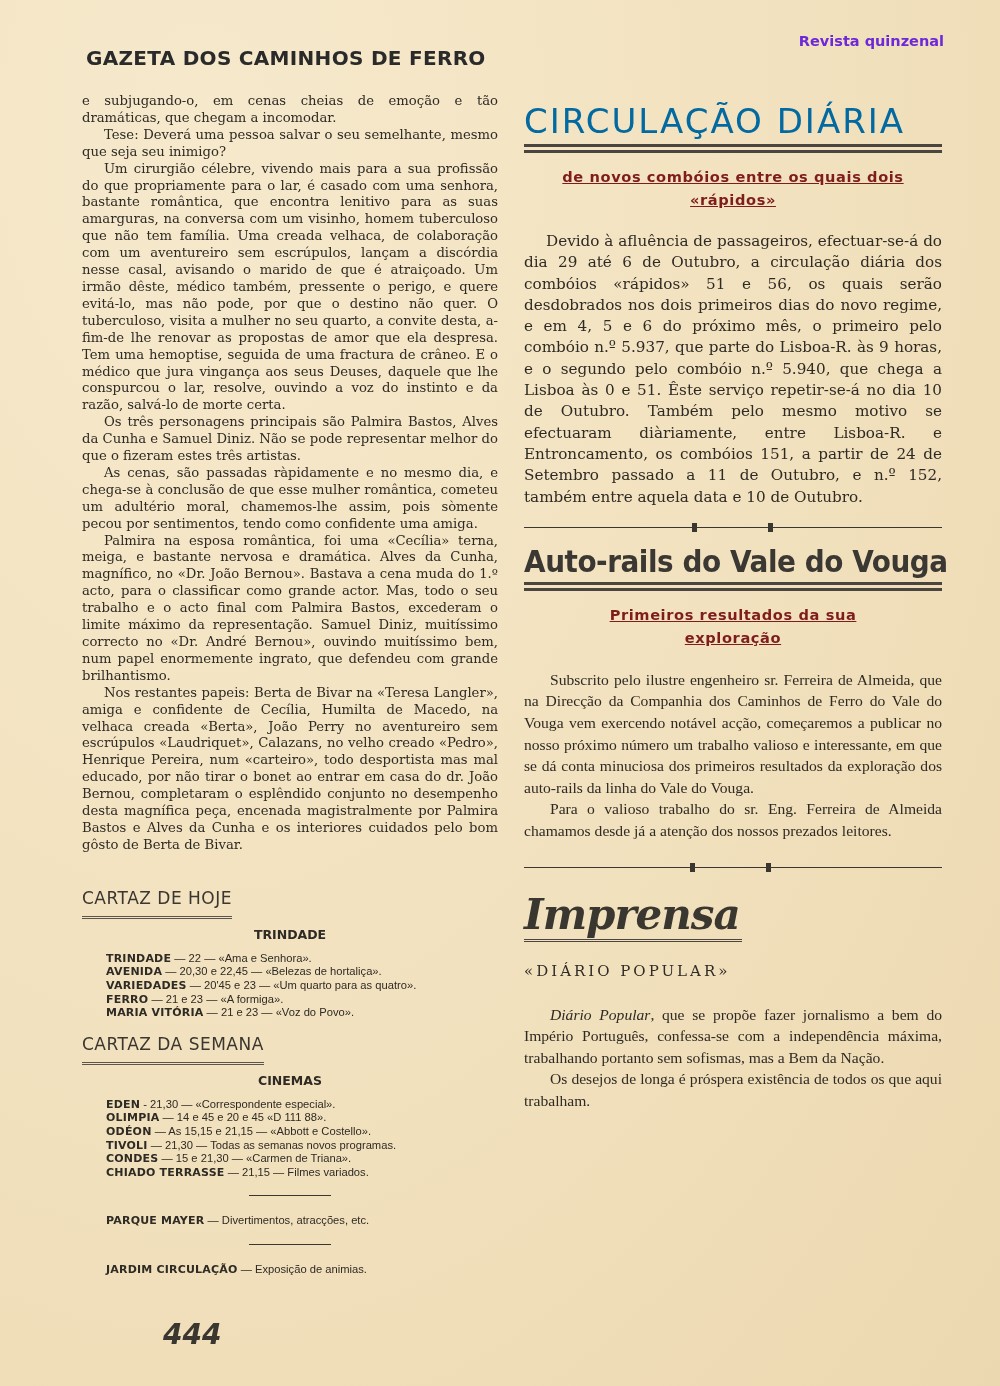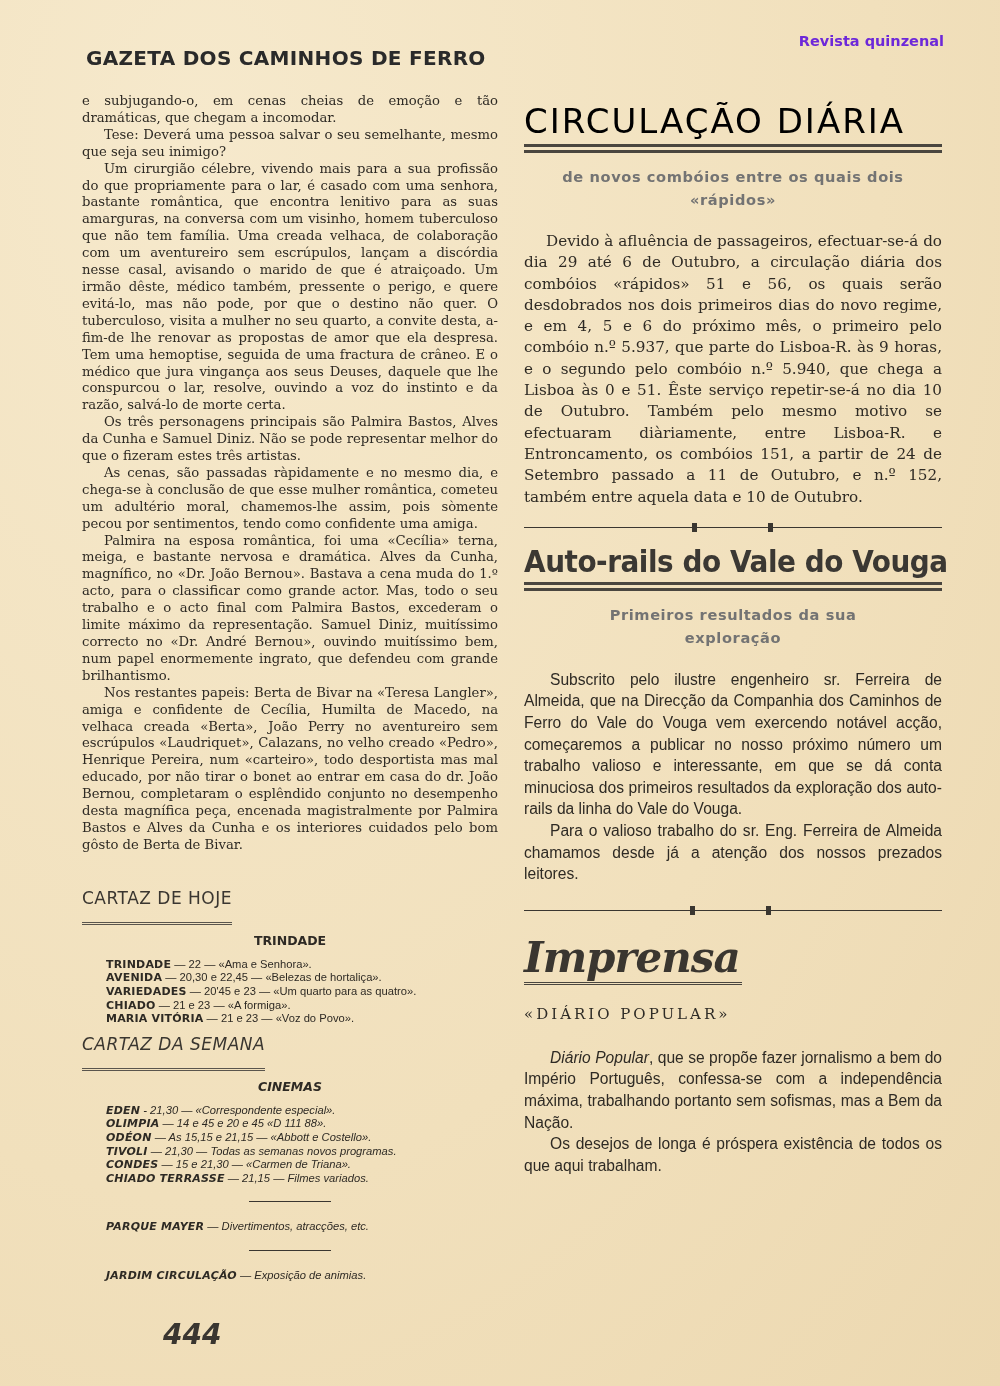--- a/index.html
+++ b/index.html
@@ -17,35 +17,35 @@
   .col-left { position:absolute; left:82px; top:93px; width:416px; }
   .col-right { position:absolute; left:524px; top:93px; width:418px; }
 
   .body-l { font-size:13.2px; line-height:16.9px; text-align:justify; margin:0; }
   .body-l p { margin:0; text-indent:0; }
   .body-l p.ind { text-indent:22px; }
 
   .body-r { font-size:15.2px; line-height:21.3px; text-align:justify; margin:0; }
   .body-r p { margin:0; }
   .body-r p.ind { text-indent:22px; }
-  .body-r-sans { font-family:Liberation Sans, sans-serif; font-size:15.6px; line-height:21.6px; text-align:justify; }
+  .body-r-sans { font-family:Liberation Serif, serif; font-size:15.6px; line-height:21.6px; text-align:justify; }
   .body-r-sans p { margin:0; }
   .body-r-sans p.ind { text-indent:26px; }
 
-  .cartaz-title { font-family:"DejaVu Sans", sans-serif; font-size:17px; letter-spacing:0.5px; color:#3a3630; display:inline-block; border-bottom:3px double #5a554d; padding-bottom:14px; }
+  .cartaz-title { font-family:"DejaVu Sans", sans-serif; font-size:17px; letter-spacing:0.5px; color:#3a3630; display:inline-block; border-bottom:3px double #5a554d; padding-bottom:8px; }
   .cartaz-sub { font-family:"DejaVu Sans", sans-serif; font-weight:bold; font-size:12.5px; text-align:center; margin:8px 0 10px; }
   .listing { font-family:"Liberation Sans", sans-serif; font-size:11.2px; line-height:12.6px; padding-left:24px; }
   .listing .nm { font-family:"DejaVu Sans", sans-serif; font-weight:bold; font-size:11px; letter-spacing:0.2px; }
   .short-rule { width:82px; height:0; border-top:1px solid #3a3630; margin:16px auto 18px; }
 
-  .big-title { font-family:"DejaVu Sans", sans-serif; font-size:34px; letter-spacing:2px; color:#000000; white-space:nowrap; }
+  .big-title { font-family:"DejaVu Sans", sans-serif; font-size:34px; letter-spacing:2px; color:#0369a1; white-space:nowrap; }
   .auto-title { font-family:"DejaVu Sans", sans-serif; font-weight:bold; font-size:30px; letter-spacing:-0.5px; color:#3b3833; white-space:nowrap; transform:scaleX(0.93); transform-origin:left; }
   .dbl-rule { height:3px; background:#4a463f; margin-top:3px; }
   .dbl-rule2 { height:3px; background:#4a463f; margin-top:3px; }
-  .subhead { font-family:"DejaVu Sans", sans-serif; font-weight:bold; font-size:14.6px; letter-spacing:0.6px; line-height:23px; text-align:center; color:#737373; }
+  .subhead { font-family:"DejaVu Sans", sans-serif; font-weight:bold; font-size:14.6px; letter-spacing:0.6px; line-height:23px; text-align:center; color:#7f1d1d;text-decoration:underline; }
 
   .divider { position:relative; height:10px; margin:0; }
   .divider .line { position:absolute; left:0; right:0; top:5px; border-top:1px solid #3a3630; }
   .divider .blk { position:absolute; top:1px; width:5px; height:9px; background:#3a3630; }
 
   .imprensa { font-family:"DejaVu Serif", serif; font-style:italic; font-weight:bold; font-size:42px; color:#3a3630; letter-spacing:-1px; display:inline-block; border-bottom:3px double #4a463f; padding-right:2px; }
   .dp-title { font-family:"DejaVu Serif", serif; font-size:15px; letter-spacing:3px; color:#2f2c27; }
 
   .page-num { position:absolute; left:163px; top:1318px; font-family:"DejaVu Sans", sans-serif; font-style:italic; font-weight:bold; font-size:28px; color:#3a3630; }
 </style>
@@ -66,26 +66,26 @@
     <p class="ind">Nos restantes papeis: Berta de Bivar na «Teresa Langler», amiga e confidente de Cecília, Humilta de Macedo, na velhaca creada «Berta», João Perry no aventureiro sem escrúpulos «Laudriquet», Calazans, no velho creado «Pedro», Henrique Pereira, num «carteiro», todo desportista mas mal educado, por não tirar o bonet ao entrar em casa do dr. João Bernou, completaram o esplêndido conjunto no desempenho desta magnífica peça, encenada magistralmente por Palmira Bastos e Alves da Cunha e os interiores cuidados pelo bom gôsto de Berta de Bivar.</p>
   </div>
 
   <div style="margin-top:34px;">
     <span class="cartaz-title">CARTAZ DE HOJE</span>
     <div class="cartaz-sub">TRINDADE</div>
     <div class="listing">
       <div><span class="nm">TRINDADE</span><span> — 22 — «Ama e Senhora».</span></div>
       <div><span class="nm">AVENIDA</span><span> — 20,30 e 22,45 — «Belezas de hortaliça».</span></div>
       <div><span class="nm">VARIEDADES</span><span> — 20'45 e 23 — «Um quarto para as quatro».</span></div>
-      <div><span class="nm">CHIADO</span><span> — 21 e 23 — «A formiga».</span></div>
+      <div><span class="nm">FERRO</span><span> — 21 e 23 — «A formiga».</span></div>
       <div><span class="nm">MARIA VITÓRIA</span><span> — 21 e 23 — «Voz do Povo».</span></div>
     </div>
   </div>
 
-  <div style="margin-top:8px;font-style:italic;">
+  <div style="margin-top:14px;">
     <span class="cartaz-title">CARTAZ DA SEMANA</span>
     <div class="cartaz-sub">CINEMAS</div>
     <div class="listing">
       <div><span class="nm">EDEN</span><span> - 21,30 — «Correspondente especial».</span></div>
       <div><span class="nm">OLIMPIA</span><span> — 14 e 45 e 20 e 45   «D 111 88».</span></div>
       <div><span class="nm">ODÉON</span><span> — As 15,15 e 21,15 — «Abbott e Costello».</span></div>
       <div><span class="nm">TIVOLI</span><span> — 21,30 — Todas as semanas novos programas.</span></div>
       <div><span class="nm">CONDES</span><span> — 15 e 21,30 — «Carmen de Triana».</span></div>
       <div><span class="nm">CHIADO TERRASSE</span><span> — 21,15 — Filmes variados.</span></div>
     </div>

